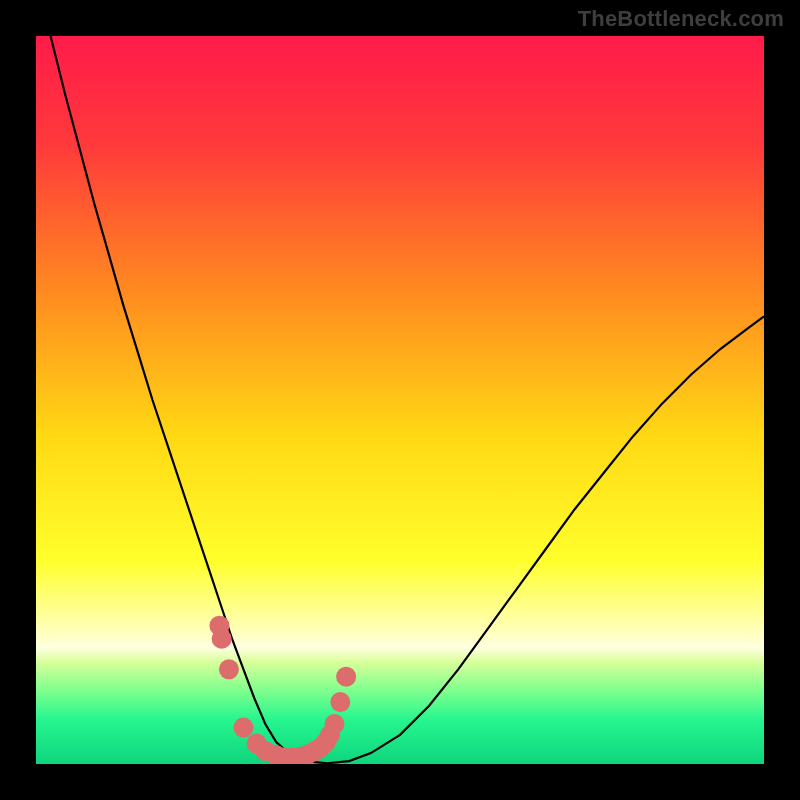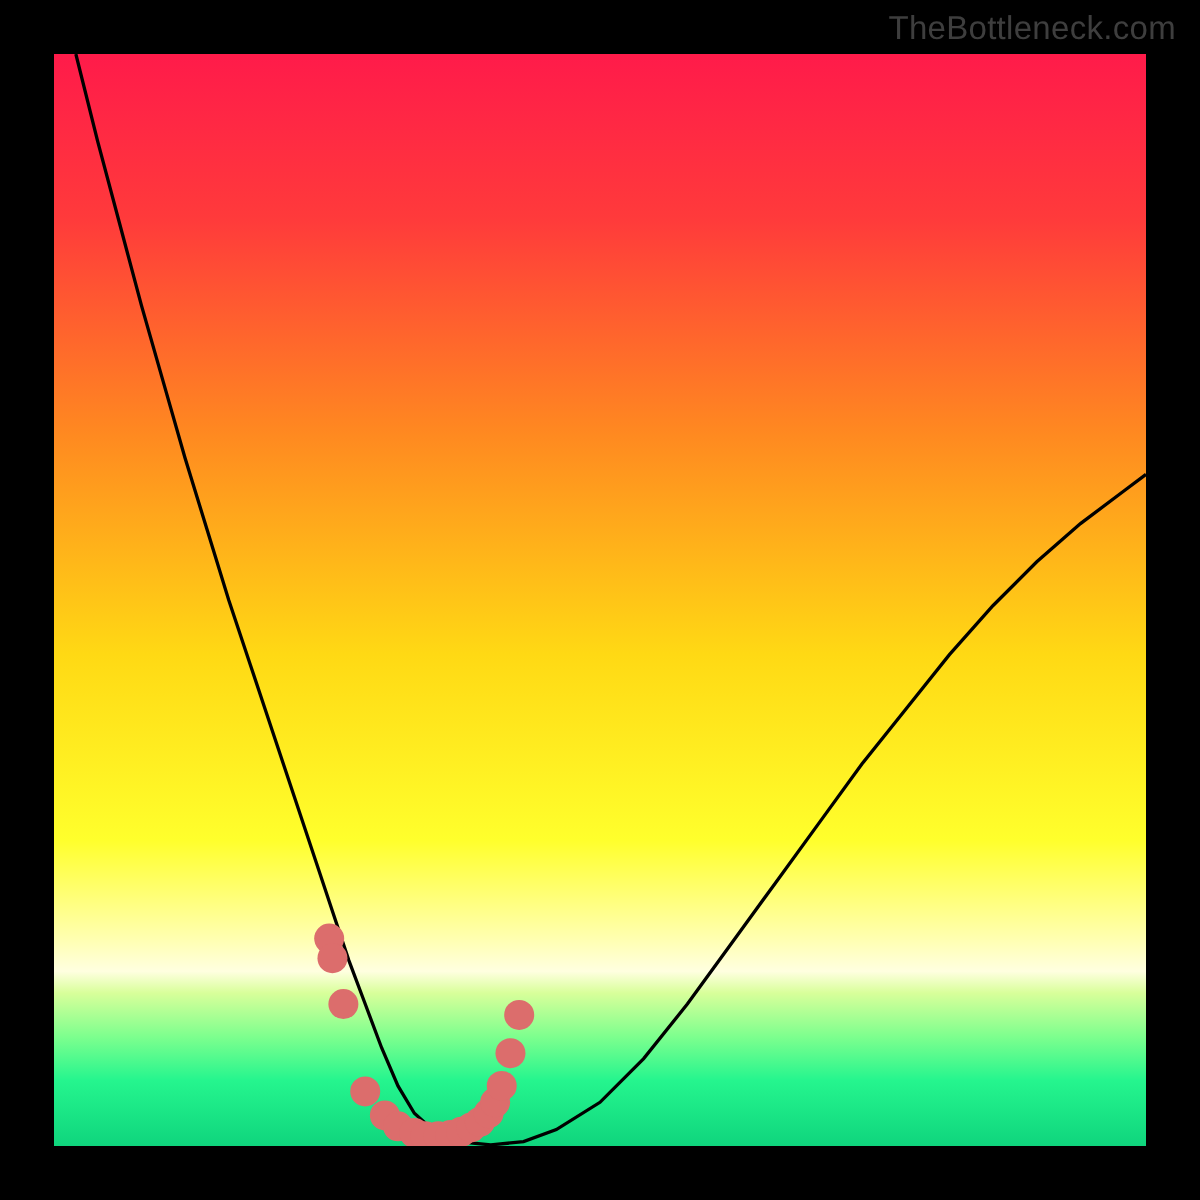--- a/index.html
+++ b/index.html
@@ -28,21 +28,21 @@
   .gradient-bg {
     position: absolute;
     inset: 0;
   }
   .watermark {
     position: absolute;
     top: 6px;
     right: 16px;
     color: #3e3e3e;
     font-size: 22px;
-    font-weight: 400;
+    font-weight: 700;
     letter-spacing: 0.2px;
   }
   svg {
     position: absolute;
     inset: 0;
   }
 </style>
 </head>
 <body>
 

